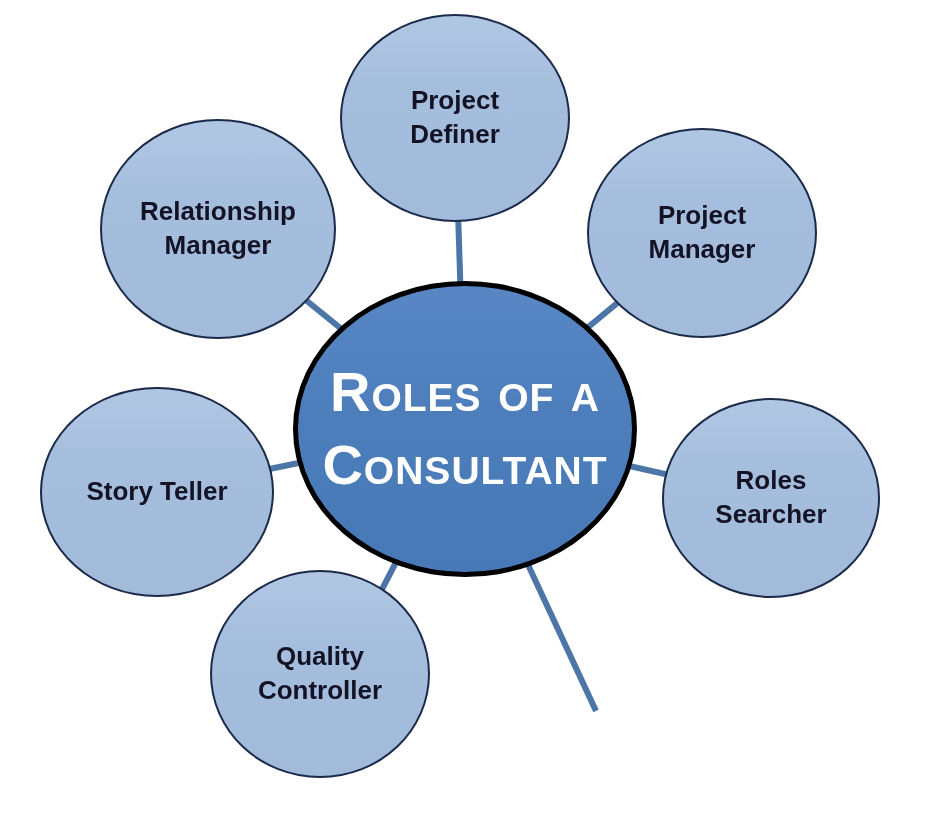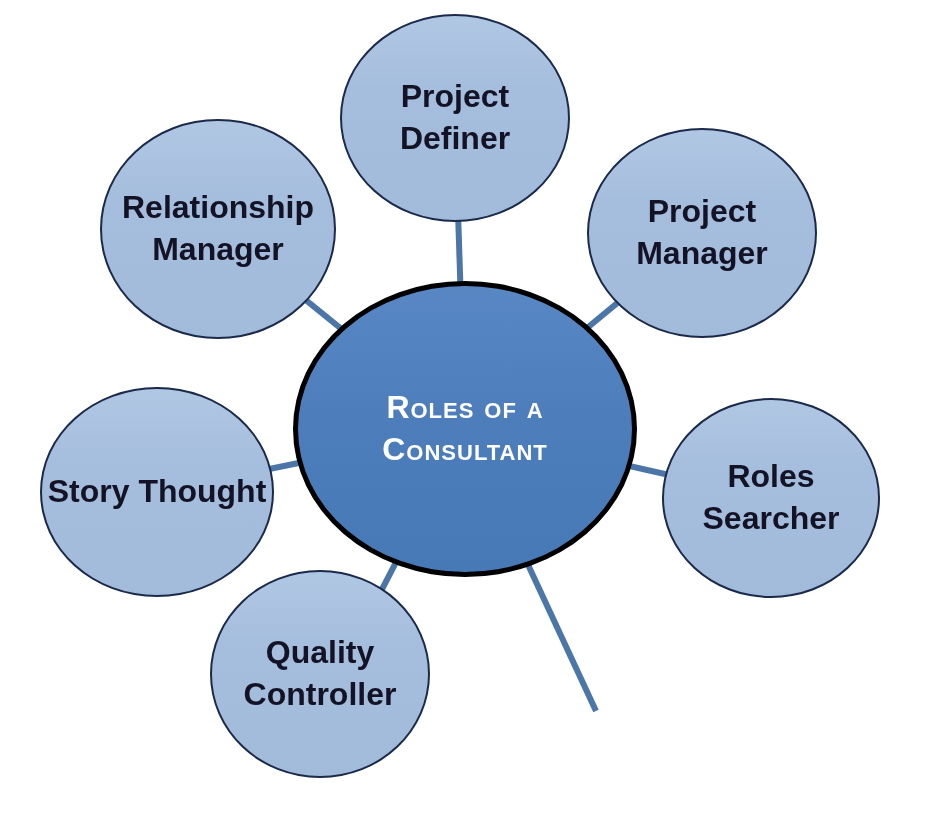--- a/index.html
+++ b/index.html
@@ -21,30 +21,30 @@
     justify-content:center;
     text-align:center;
     z-index:2;
     box-sizing:border-box;
   }
   .sat{
     background:linear-gradient(to bottom,#b0c7e4 0%,#a6bedd 35%,#a2bbda 100%);
     border:2px solid #1b2a4a;
     color:#131325;
     font-weight:bold;
-    font-size:32px;
+    font-size:26px;
     line-height:1.3;
   }
   .sat .label{white-space:pre-line;}
   .center-node{
     background:linear-gradient(to bottom,#5887c4 0%,#4d7ebb 45%,#4779b7 100%);
     border:5px solid #000000;
     color:#ffffff;
     font-weight:bold;
-    font-size:32px;
+    font-size:56px;
     line-height:1.3;
     font-variant:small-caps;
     letter-spacing:1px;
   }
   .center-node .label{white-space:pre-line;}
   
   .n-center{left:293px;top:281px;width:344px;height:296px;}
   .n-project-definer{left:340px;top:14px;width:230px;height:208px;}
   .n-project-manager{left:587px;top:128px;width:230px;height:210px;}
   .n-data-searcher{left:662px;top:398px;width:218px;height:200px;}
@@ -88,21 +88,21 @@
 Searcher</span>
   </div>
 
 
   <div class="node sat n-quality-controller">
     <span class="label">Quality
 Controller</span>
   </div>
 
   <div class="node sat n-story-teller">
-    <span class="label">Story Thought</span>
+    <span class="label">Story Teller</span>
   </div>
 
   <div class="node sat n-relationship-manager">
     <span class="label">Relationship
 Manager</span>
   </div>
 
 </div>
 
 </body></html>

